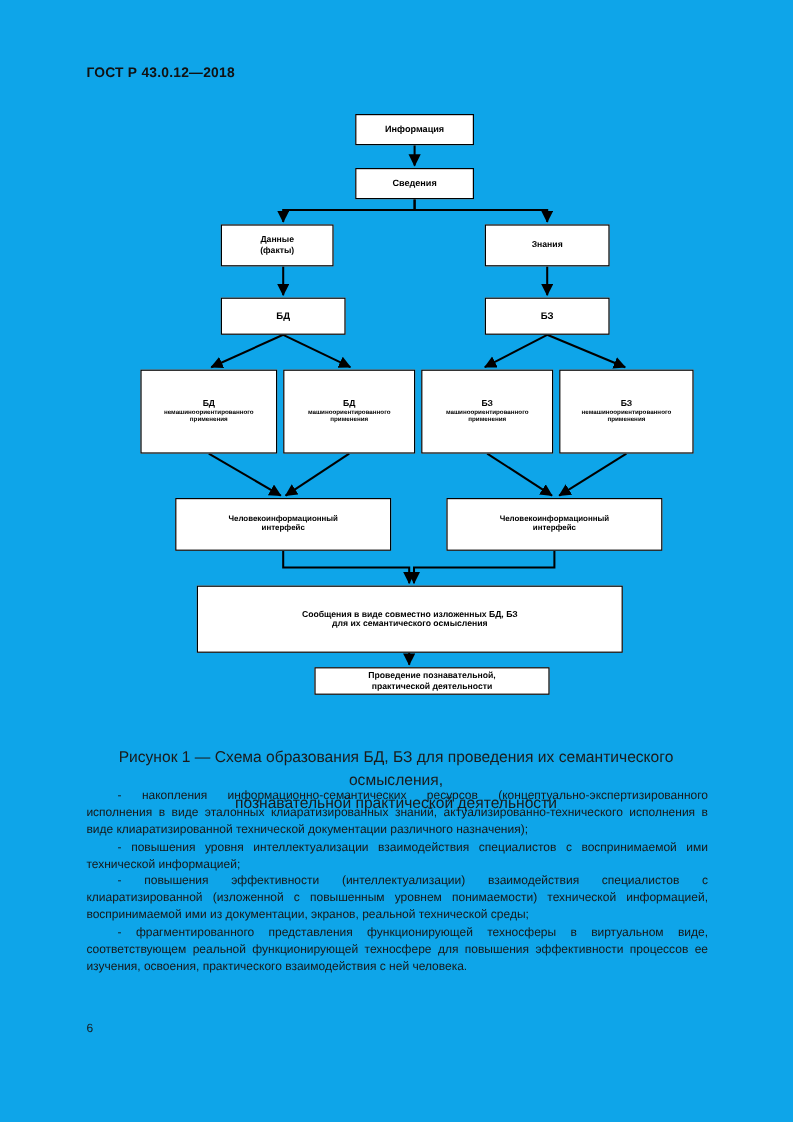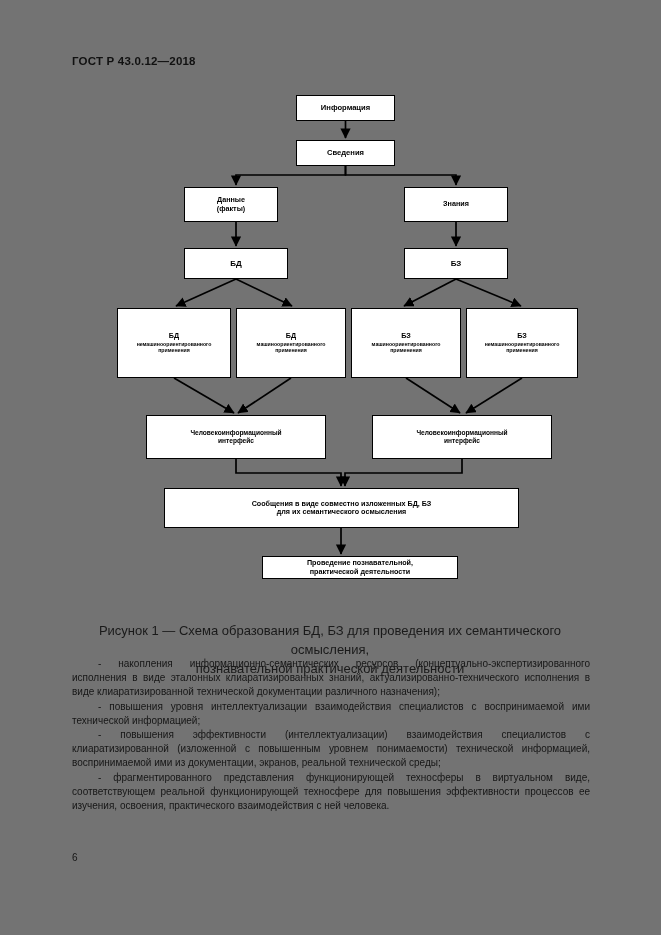--- a/index.html
+++ b/index.html
@@ -4,21 +4,21 @@
 <style>
   html, body {
     margin: 0;
     padding: 0;
     background: #ffffff;
   }
   .page {
     position: relative;
     width: 661px;
     height: 935px;
-    background: #737373;
+    background: #0ea5e9;
     font-family: "Liberation Sans", sans-serif;
     color: #1a1a1a;
     overflow: hidden;
   }
 
   
   .doc-header {
     position: absolute;
     left: 72px;
     top: 55px;
@@ -67,21 +67,21 @@
   .n-dann      { left: 184px; top: 92px;  width: 94px; height: 35px; font-size: 7.2px; }
   .n-znan      { left: 404px; top: 92px;  width: 104px; height: 35px; font-size: 7.2px; }
   .n-bd        { left: 184px; top: 153px; width: 104px; height: 31px; font-size: 8px; }
   .n-bz        { left: 404px; top: 153px; width: 104px; height: 31px; font-size: 8px; }
   .n-q1        { left: 117px; top: 213px; width: 114px; height: 70px; font-size: 7.2px; }
   .n-q2        { left: 236px; top: 213px; width: 110px; height: 70px; font-size: 7.2px; }
   .n-q3        { left: 351px; top: 213px; width: 110px; height: 70px; font-size: 7.2px; }
   .n-q4        { left: 466px; top: 213px; width: 112px; height: 70px; font-size: 7.2px; }
   .n-if1       { left: 146px; top: 320px; width: 180px; height: 44px; font-size: 6.6px; }
   .n-if2       { left: 372px; top: 320px; width: 180px; height: 44px; font-size: 6.6px; }
-  .n-msg       { left: 164px; top: 393px; width: 355px; height: 40px; font-size: 7.2px; }
+  .n-msg       { left: 164px; top: 393px; width: 355px; height: 56px; font-size: 7.2px; }
   .n-act       { left: 262px; top: 461px; width: 196px; height: 23px; font-size: 7.2px; }
   svg.wires {
     position: absolute;
     left: 0; top: 0;
     width: 661px;
     height: 520px;
     pointer-events: none;
   }
 
   

